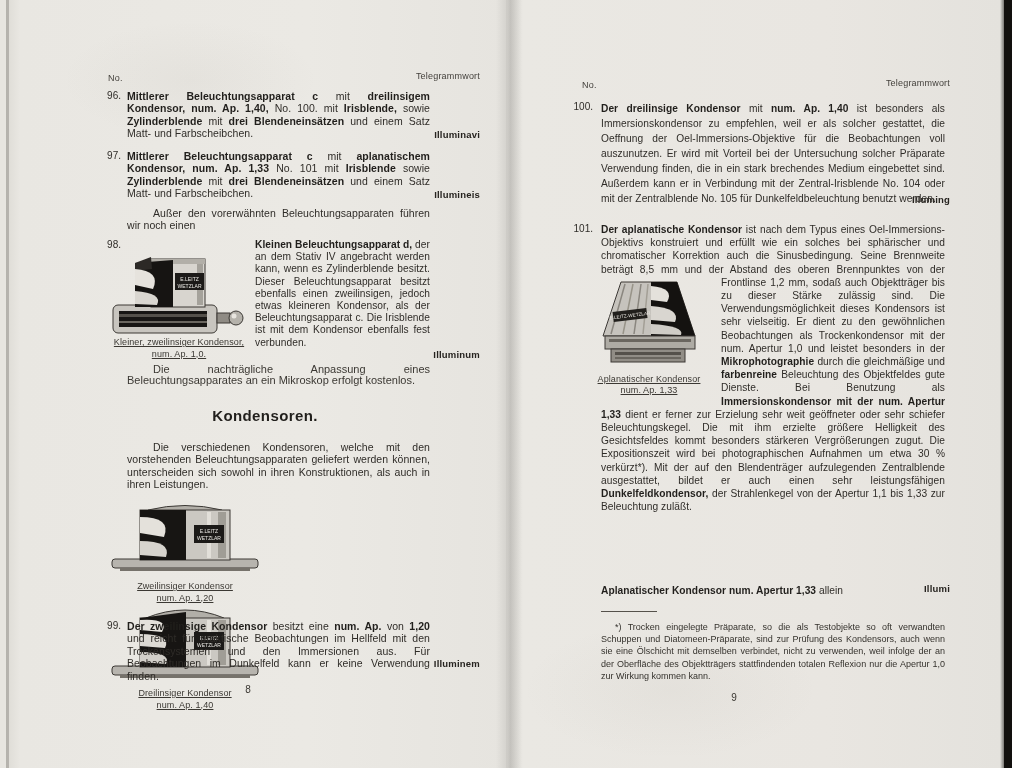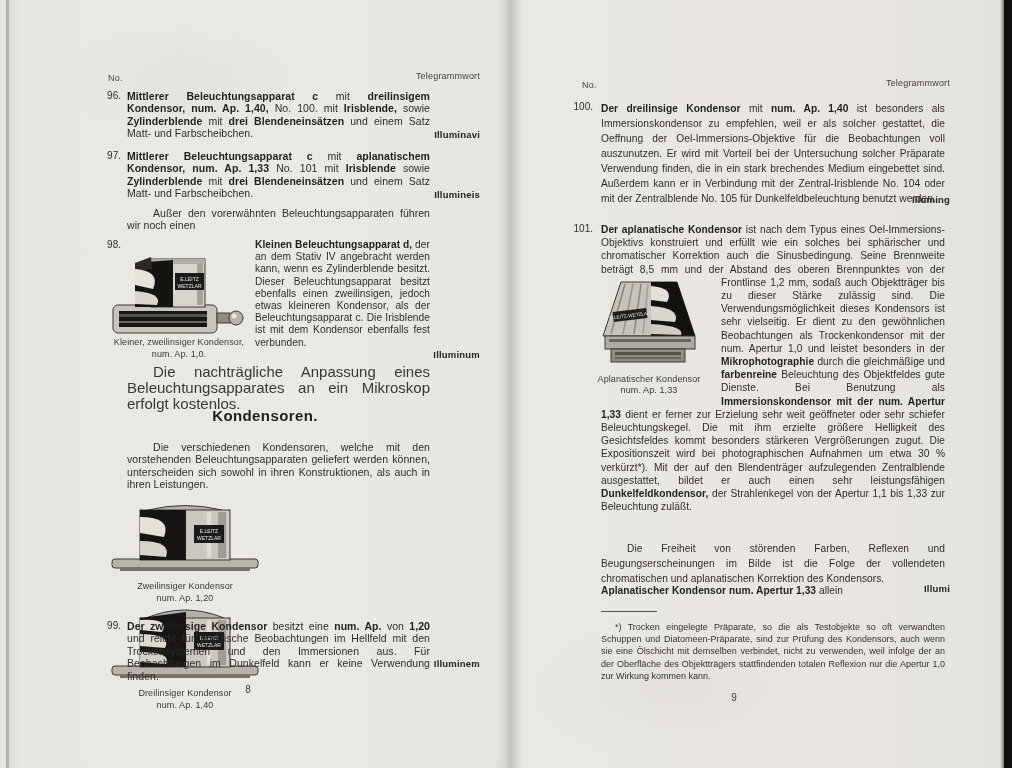--- a/index.html
+++ b/index.html
@@ -22,22 +22,22 @@
   .rp{font-size:10.2px;line-height:15px;}
   .i98{font-size:10.2px;line-height:12.2px;}
   .i101{font-size:10.2px;line-height:13.2px;}
   .indent{text-indent:26px;}
   .num{position:absolute;font-size:10px;color:#2f2c28;text-align:right;}
   .telegram{position:absolute;font-weight:bold;font-size:9.5px;color:#26231f;text-align:right;letter-spacing:0.2px;}
   .tg-l{left:370px;width:110px;}
   .tg-r{left:845px;width:105px;}
   .heading{position:absolute;font-weight:bold;font-size:15px;color:#211f1c;text-align:center;letter-spacing:0.4px;}
   .pageno{position:absolute;font-size:10px;color:#3a3732;text-align:center;width:16px;}
-  .cap{display:block;text-align:center;font-size:9px;line-height:11.5px;color:#3b3833;letter-spacing:0.1px;}
-  .note{position:absolute;font-size:15px;line-height:16px;color:#3b3833;text-align:justify;}
+  .cap{display:block;text-align:center;font-size:9px;line-height:11.5px;color:#3b3833;letter-spacing:0.1px;text-decoration:underline;}
+  .note{position:absolute;font-size:11px;line-height:11px;color:#3b3833;text-align:justify;}
   .footnote{position:absolute;font-size:9px;line-height:12.2px;color:#35322d;text-align:justify;text-indent:14px;}
   .fnrule{position:absolute;border-top:1px solid #55514b;width:56px;height:0;}
   .figwrap{float:left;display:block;}
   .f98{width:136px;margin:16px 8px 4px -16px;}
   .f101{width:124px;margin:2px 10px 4px -14px;}
   .figrow{position:absolute;display:flex;justify-content:space-between;flex-direction:column;}
   .fig{width:160px;text-align:center;}
   .fig svg,.figwrap svg{display:block;margin:0 auto;}
 </style>
 </head>
@@ -174,21 +174,20 @@
         <rect x="18" y="71" width="74" height="13" fill="#918d86" stroke="#3c3935"></rect>
         <rect x="22" y="74" width="66" height="3" fill="#55514b"></rect>
         <rect x="22" y="79" width="66" height="2" fill="#6a665f"></rect>
       </svg>
       <span class="cap" style="margin-top:4px;">Aplanatischer Kondensor</span>
       <span class="cap">num. Ap. 1,33</span>
     </span>
     <span><span>bis zu dieser Stärke zulässig sind. Die Verwendungsmöglichkeit dieses Kondensors ist sehr vielseitig. Er dient zu den gewöhnlichen Beobachtungen als Trockenkondensor mit der num. Apertur 1,0 und leistet besonders in der </span><b>Mikrophotographie</b><span> durch die gleichmäßige und </span><b>farbenreine</b><span> Beleuchtung des Objektfeldes gute Dienste. Bei Benutzung als </span><b>Immersionskondensor mit der num. Apertur 1,33</b><span> dient er ferner zur Erzielung sehr weit geöffneter oder sehr schiefer Beleuchtungskegel. Die mit ihm erzielte größere Helligkeit des Gesichtsfeldes kommt besonders stärkeren Vergrößerungen zugut. Die Expositionszeit wird bei photographischen Aufnahmen um etwa 30 % verkürzt*). Mit der auf den Blendenträger aufzulegenden Zentralblende ausgestattet, bildet er auch einen sehr leistungsfähigen </span><b>Dunkelfeldkondensor,</b><span> der Strahlenkegel von der Apertur 1,1 bis 1,33 zur Beleuchtung zuläßt.</span></span>
   </div>
 
-  <div class="body rp indent" style="left:601px;top:541px;width:344px;">Die Freiheit von störenden Farben, Reflexen und Beugungserscheinungen im Bilde ist die Folge der vollendeten chromatischen und aplanatischen Korrektion des Kondensors.</div>
 
   <div class="body rp" style="left:601px;top:583px;width:344px;text-align:left;"><b>Aplanatischer Kondensor num. Apertur 1,33</b><span> allein</span></div>
   <div class="telegram tg-r" style="top:583px;">Illumi</div>
 
   <div class="fnrule" style="left:601px;top:611px;"></div>
   <div class="footnote" style="left:601px;top:621px;width:344px;">*) Trocken eingelegte Präparate, so die als Testobjekte so oft verwandten Schuppen und Diatomeen-Präparate, sind zur Prüfung des Kondensors, auch wenn sie eine Ölschicht mit demselben verbindet, nicht zu verwenden, weil infolge der an der Oberfläche des Objektträgers stattfindenden totalen Reflexion nur die Apertur 1,0 zur Wirkung kommen kann.</div>
 
   <div class="pageno" style="left:726px;top:692px;">9</div>
 </div>
 

